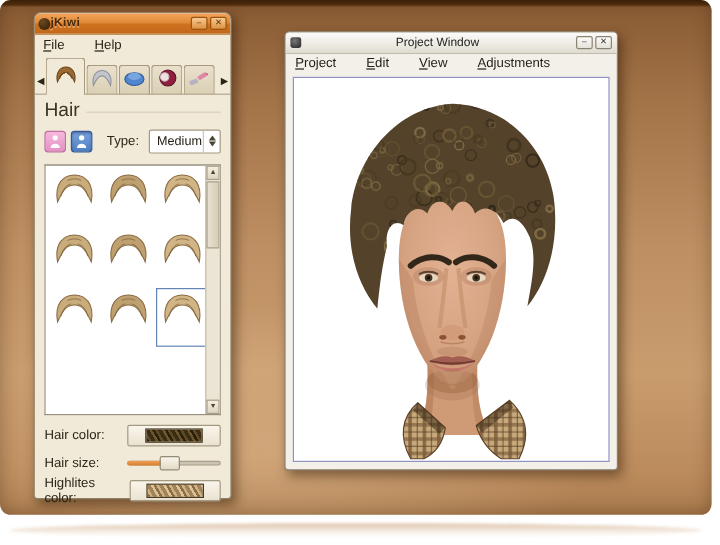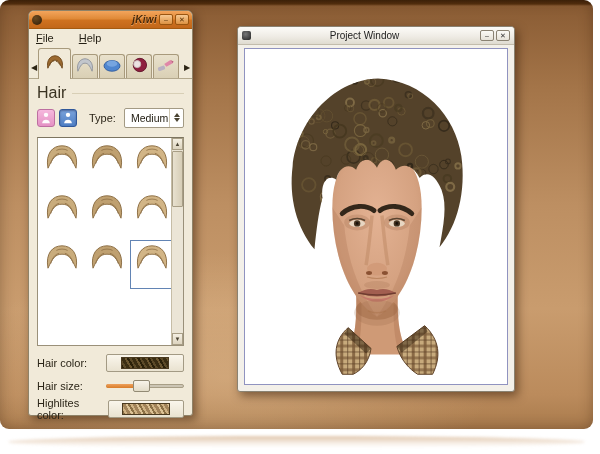--- a/index.html
+++ b/index.html
@@ -21,22 +21,22 @@
     box-shadow:3px 4px 10px rgba(45,22,4,.5);}
   .menubar{display:flex;gap:25px;align-items:center;font-size:11px;color:#241f14;}
   .menubar .mi{cursor:default;}
   .menubar u{text-decoration:underline;}
 
   
   .jkiwi{left:28px;top:10px;width:165px;height:406px;background:#f1ead9;border:1px solid #8f8268;}
   .jk-titlebar{height:18px;flex:none;display:flex;align-items:center;padding:0 3px;
     background:linear-gradient(180deg,#f3a55c 0,#e08a38 45%,#cf7220 55%,#c2671a 100%);
     border-bottom:1px solid #a55a10;border-radius:5px 5px 0 0;}
-  .jk-title{flex:1;text-align:right;font-size:10px;font-weight:bold;color:#47280a;
-    text-shadow:0 1px 0 rgba(255,210,160,.5);letter-spacing:.3px;font-style:italic;}
+  .jk-title{flex:1;text-align:left;font-size:10px;font-weight:bold;color:#47280a;
+    text-shadow:0 1px 0 rgba(255,210,160,.5);letter-spacing:.3px;}
   .jk-appicon{width:10px;height:10px;border-radius:50%;flex:none;
     background:radial-gradient(circle at 35% 30%,#6b4a20,#2e1c08);}
   .wbtn{width:14px;height:11px;margin-left:2px;flex:none;border-radius:2px;display:flex;
     align-items:center;justify-content:center;font-size:7px;line-height:1;cursor:default;}
   .jk-titlebar .wbtn{background:linear-gradient(180deg,#f6c891,#dd9243);border:1px solid #9a5510;color:#5a3408;}
   .jk-menubar{height:17px;flex:none;padding:0 7px;}
   .tabbar{height:33px;flex:none;display:flex;align-items:flex-end;padding:0 1px;position:relative;}
   .tabbar::after{content:"";position:absolute;left:0;right:0;bottom:0;border-bottom:1px solid #b3a88d;}
   .tab-arrow{width:8px;height:22px;display:flex;align-items:center;justify-content:center;
     font-size:8px;color:#2c2414;flex:none;padding-bottom:2px;}
@@ -275,20 +275,26 @@
 
   <div class="win project">
     <div class="pw-titlebar">
       <span class="pw-appicon"></span>
       <span class="pw-title">Project Window</span>
       <span id="pw-winbtns" style="display:flex;">
           <span class="wbtn">–</span>
           <span class="wbtn">✕</span>
         </span>
     </div>
+    <div class="menubar pw-menubar" id="pw-menubar">
+        <span class="mi"><u>P</u>roject</span>
+        <span class="mi"><u>E</u>dit</span>
+        <span class="mi"><u>V</u>iew</span>
+        <span class="mi"><u>A</u>djustments</span>
+      </div>
     <div class="canvas">
       <svg id="face-svg" viewBox="0 0 264 318" preserveAspectRatio="xMidYMid meet">
         <defs>
           <radialGradient id="skin" cx="50%" cy="38%" r="75%">
             <stop offset="0%" stop-color="#e3b293"></stop>
             <stop offset="60%" stop-color="#d5a281"></stop>
             <stop offset="100%" stop-color="#c08a66"></stop>
           </radialGradient>
           <pattern id="plaid" width="12" height="12" patternUnits="userSpaceOnUse">
             <rect width="12" height="12" fill="#c7aa7c"></rect>

